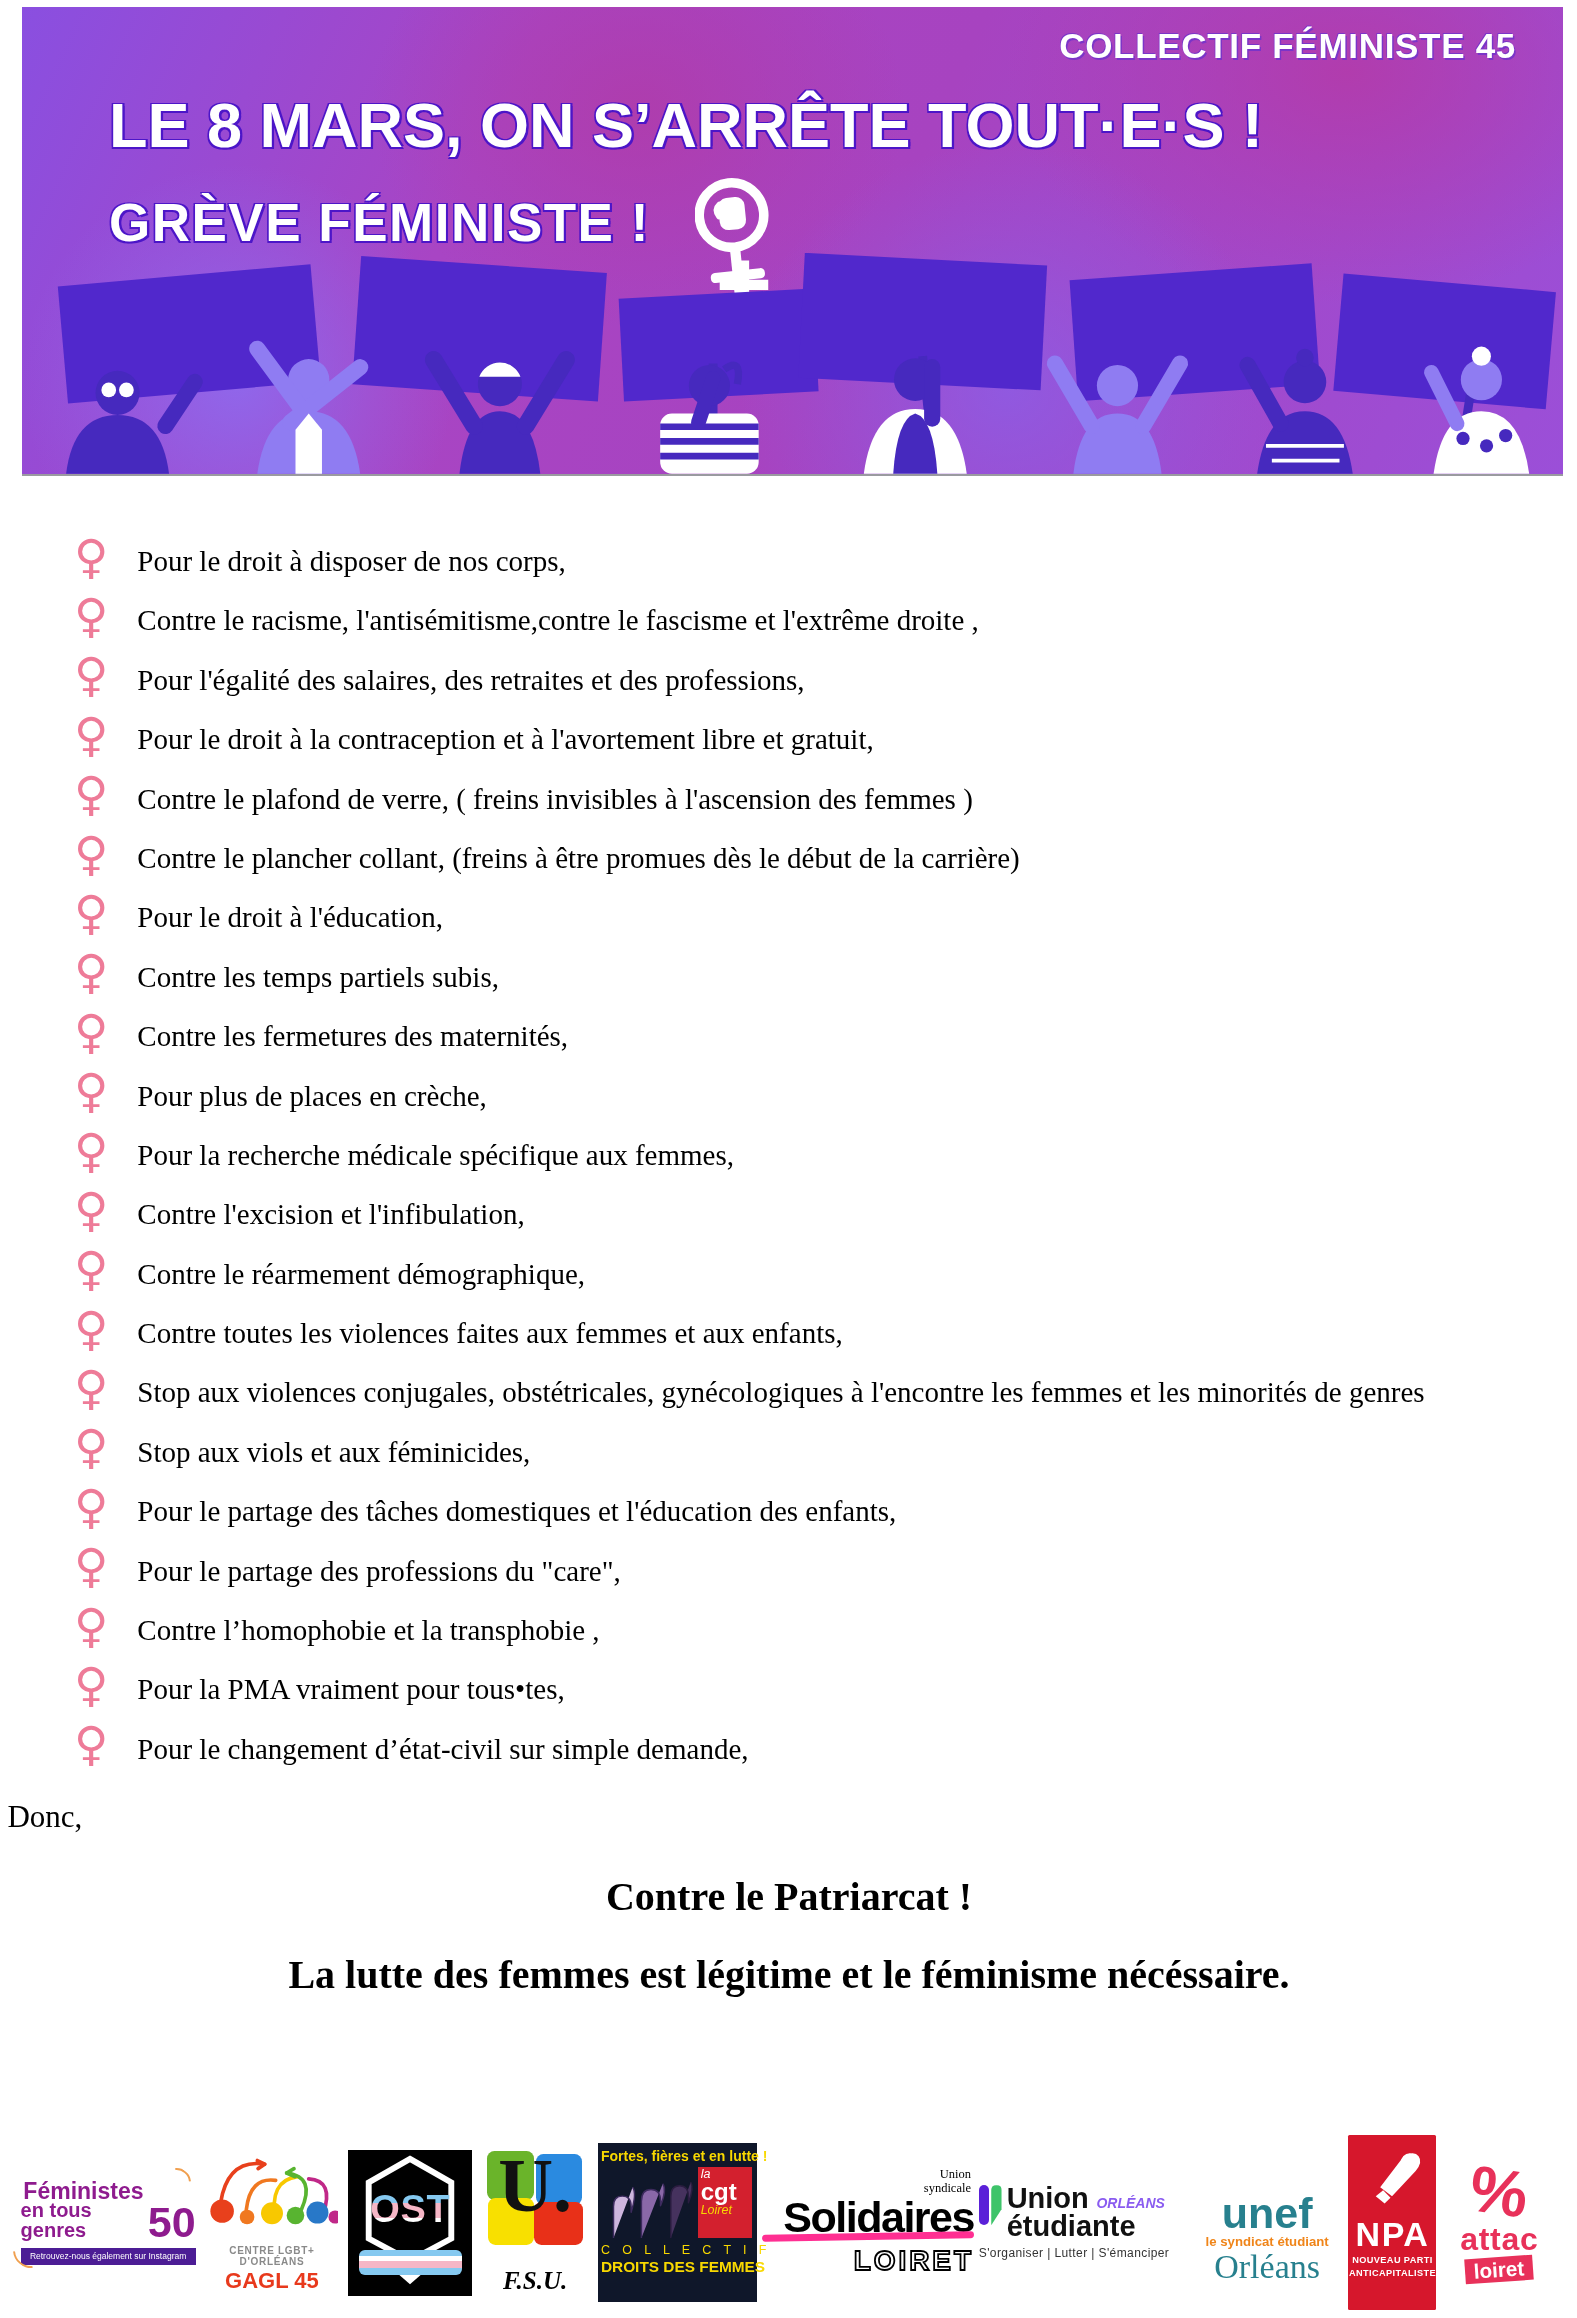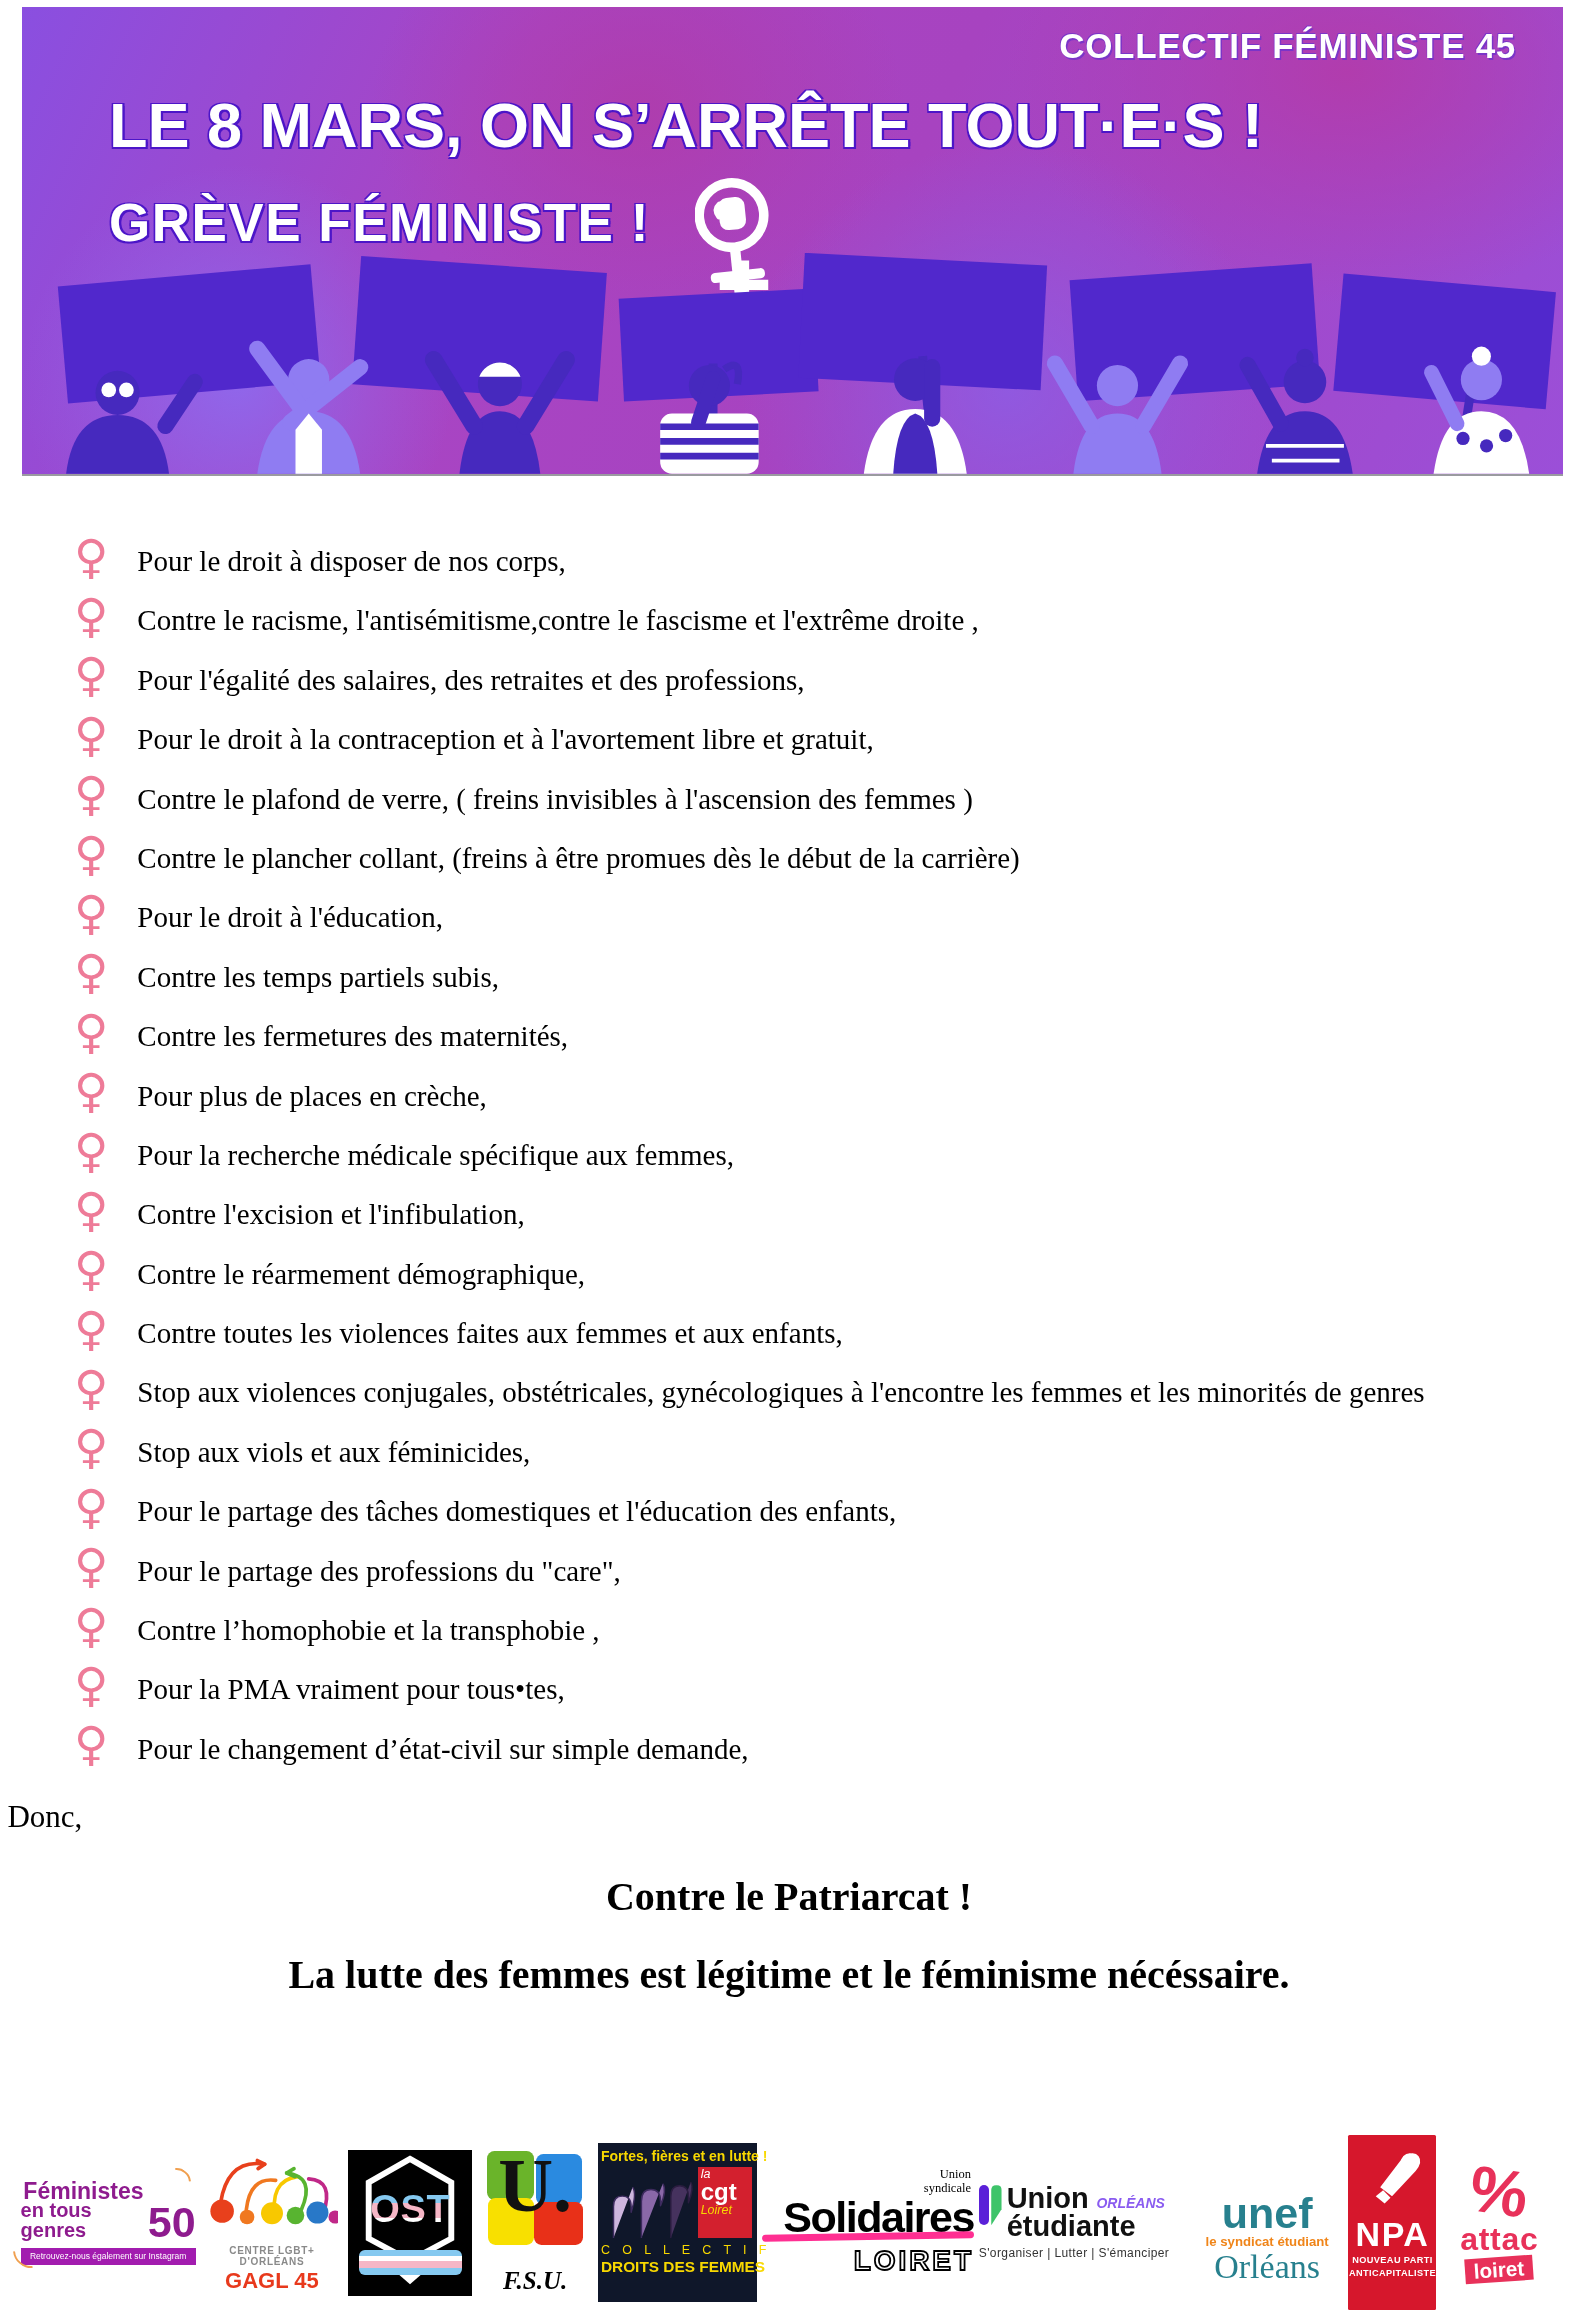--- a/index.html
+++ b/index.html
@@ -70,21 +70,21 @@
   
   .lg-fem{width:175px;position:relative;}
   .fem-arc{position:absolute;border:2.9px solid #f0a050;border-radius:50%;border-color:#f0a050 transparent transparent transparent;}
   .fem-a1{width:32px;height:32px;left:-7.4px;bottom:-2.9px;transform:rotate(-140deg);}
   .fem-a2{width:25px;height:25px;right:4.4px;top:-11.8px;transform:rotate(40deg);}
   .fem-main{color:#8e1b8e;line-height:1;}
   .fem-row{display:flex;align-items:flex-end;justify-content:center;}
   .fem-l1{font-weight:bold;font-size:23px;}
   .fem-45{font-weight:bold;font-size:43px;line-height:.85;margin-left:1.5px;}
   .fem-l2{font-weight:bold;font-size:20px;margin-top:-2.9px;text-align:left;}
-  .fem-insta{margin-top:7.4px;background:#a21caf;color:#fff;font-size:8.5px;padding:3.7px 4.4px;white-space:nowrap;}
+  .fem-insta{margin-top:7.4px;background:#4c1d95;color:#fff;font-size:8.5px;padding:3.7px 4.4px;white-space:nowrap;}
   
   .lg-gagl{width:143px;}
   .gagl-center{color:#8a8a8a;font-weight:bold;font-size:10px;letter-spacing:0.7px;margin-top:2.9px;}
   .gagl-name{color:#e8391c;font-weight:bold;font-size:22px;margin-top:1.5px;}
   
   .lg-ost{width:124px;height:146px;background:#000;border-radius:0;position:relative;overflow:hidden;}
   .ost-name{
     position:absolute;left:0;top:38px;width:100%;text-align:center;
     font-weight:900;font-size:38px;letter-spacing:0.7px;
     background:linear-gradient(#85c9f0 0 36%,#f5b6c6 36% 70%,#ffffff 70% 100%);

